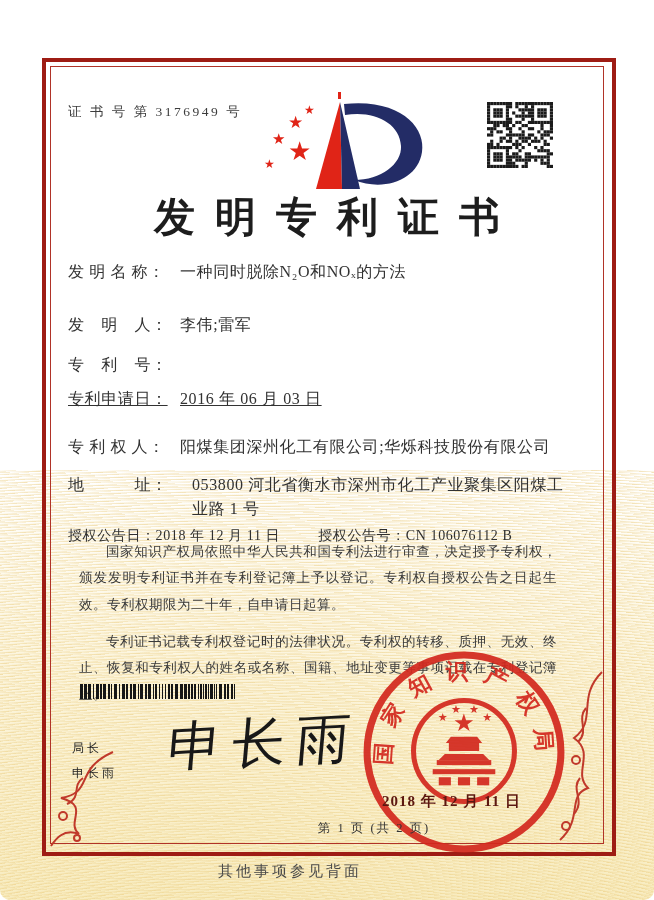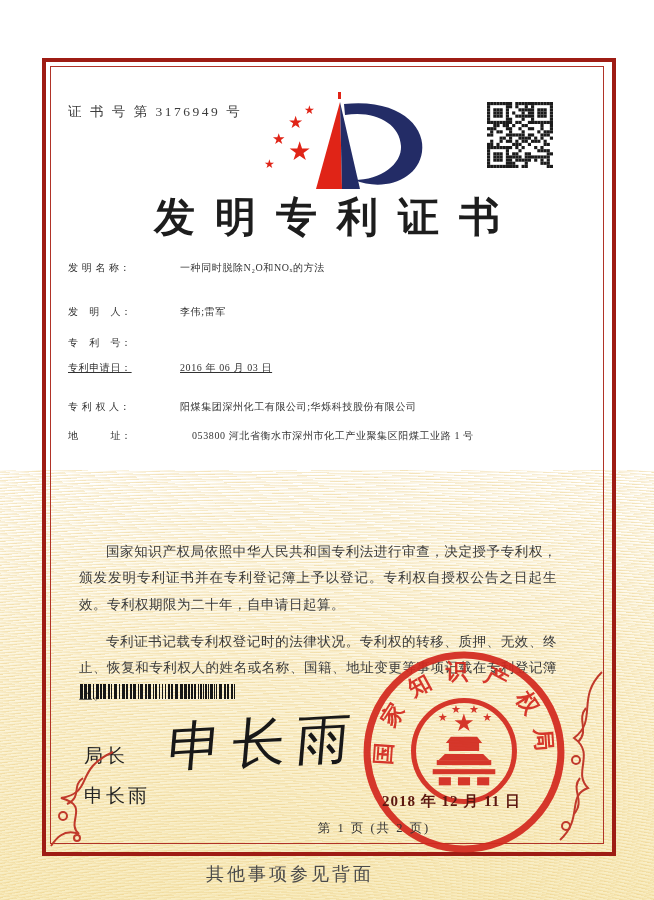--- a/index.html
+++ b/index.html
@@ -1,20 +1,21 @@
 <!DOCTYPE html>
 <html><head>
 <meta charset="utf-8">
 <style>
   html,body{margin:0;padding:0;background:#ffffff;}
   .page{
     position:relative;width:654px;height:900px;margin:0 auto;overflow:hidden;
     background:#ffffff;
     font-family:"Liberation Serif","DejaVu Serif",serif;
     color:#2f2f2f;
+    border-radius:10px;
   }
   
   .texture{
     position:absolute;left:0;top:470px;width:654px;height:430px;
     background:
       repeating-radial-gradient(120% 60% at 30% 135%, rgba(231,196,110,0.30) 0 1px, rgba(255,255,255,0) 4px 8px),
       repeating-radial-gradient(130% 70% at 75% 140%, rgba(236,206,130,0.28) 0 1px, rgba(255,255,255,0) 5px 9px),
       linear-gradient(to bottom, rgba(255,253,245,0) 0%, #fcf5dd 45%, #f8ecc0 100%);
   }
   .frame-outer{
@@ -30,60 +31,60 @@
     font-size:13.5px;letter-spacing:2.5px;color:#3c3c3c;
   }
   .logo{position:absolute;left:246px;top:92px;}
   .qr{position:absolute;left:487px;top:102px;background:#fff;}
   .title{
     position:absolute;left:0;top:190px;width:654px;text-align:center;
     font-size:41px;font-weight:bold;color:#1d1d1d;
     letter-spacing:20px;text-indent:20px;
   }
   .fields{position:absolute;left:68px;top:260px;width:496px;}
-  .frow{display:flex;align-items:flex-start;font-size:10px;color:#323232;letter-spacing:0.6px;line-height:1.5;}
+  .frow{display:flex;align-items:flex-start;font-size:16px;color:#323232;letter-spacing:0.6px;line-height:1.5;}
   .frow .lab{flex:0 0 112px;white-space:nowrap;}
   .frow .val{flex:1;}
   .r-name{margin-bottom:29px;}
   .r-inv{margin-bottom:16px;}
   .r-pno{margin-bottom:10px;gap:29px;}
   .r-fdate{margin-bottom:24px;text-decoration:underline;}
   .r-pat{margin-bottom:14px;}
   .r-addr{margin-bottom:6px;gap:12px;}
   .grant-row{display:flex;font-size:14px;letter-spacing:0.6px;}
   .grant-row .pair2{margin-left:38px;}
   .paras{
     position:absolute;left:68px;top:528px;width:500px;
     font-size:13.5px;line-height:1.95;color:#3a3a3a;text-align:justify;
     letter-spacing:0.5px;
   }
   .paras p{margin:11px;text-indent:2em;}
   .barcode{position:absolute;left:80px;top:684px;}
   .director{
-    position:absolute;left:84px;top:736px;font-size:19px;color:#222;
+    position:absolute;left:72px;top:736px;font-size:12px;color:#222;
     line-height:2.1;letter-spacing:3px;
   }
   .signature{
     position:absolute;left:168px;top:706px;width:230px;
     font-size:54px;color:#181818;letter-spacing:10px;white-space:nowrap;
     transform:rotate(-3deg) skewX(-8deg);
     font-weight:500;
   }
   .seal{position:absolute;left:358px;top:646px;opacity:0.92;}
   .seal-date{
     position:absolute;left:382px;top:792px;width:220px;
     font-size:15px;color:#5c1710;letter-spacing:1px;font-weight:bold;
   }
   .page-no{
     position:absolute;left:0;top:820px;width:654px;text-align:center;
     font-size:12.5px;color:#333;letter-spacing:2px;padding-left:47px;
   }
   .back-note{
     position:absolute;left:0;top:862px;width:580px;text-align:center;
-    font-size:18px;color:#4a4a4a;letter-spacing:3px;
+    font-size:15px;color:#4a4a4a;letter-spacing:3px;
   }
   .orn-left{position:absolute;left:43px;top:748px;}
   .orn-right{position:absolute;left:536px;top:668px;}
 </style>
 </head>
 <body>
 
 <div class="page">
 
   <div class="texture"></div>
@@ -377,20 +378,28 @@
       <span class="val">2016 年 06 月 03 日</span>
     </div>
     <div class="frow r-pat">
       <span class="lab">专 利 权 人：</span>
       <span class="val">阳煤集团深州化工有限公司;华烁科技股份有限公司</span>
     </div>
     <div class="frow r-addr">
       <span class="lab">地　　　址：</span>
       <span class="val">053800 河北省衡水市深州市化工产业聚集区阳煤工业路 1 号</span>
     </div>
+    <div class="grant-row">
+      <span class="pair1">
+        <span>授权公告日：</span><span>2018 年 12 月 11 日</span>
+      </span>
+      <span class="pair2">
+        <span>授权公告号：</span><span>CN 106076112 B</span>
+      </span>
+    </div>
   </div>
 
   <div class="paras">
     <p>国家知识产权局依照中华人民共和国专利法进行审查，决定授予专利权，颁发发明专利证书并在专利登记簿上予以登记。专利权自授权公告之日起生效。专利权期限为二十年，自申请日起算。</p>
     <p>专利证书记载专利权登记时的法律状况。专利权的转移、质押、无效、终止、恢复和专利权人的姓名或名称、国籍、地址变更等事项记载在专利登记簿上。</p>
   </div>
 
   <svg class="barcode" id="barcode" width="160" height="15">
       <rect x="0" y="0" width="3" height="15" fill="#161616"></rect>
       <rect x="4" y="0" width="3" height="15" fill="#161616"></rect>

